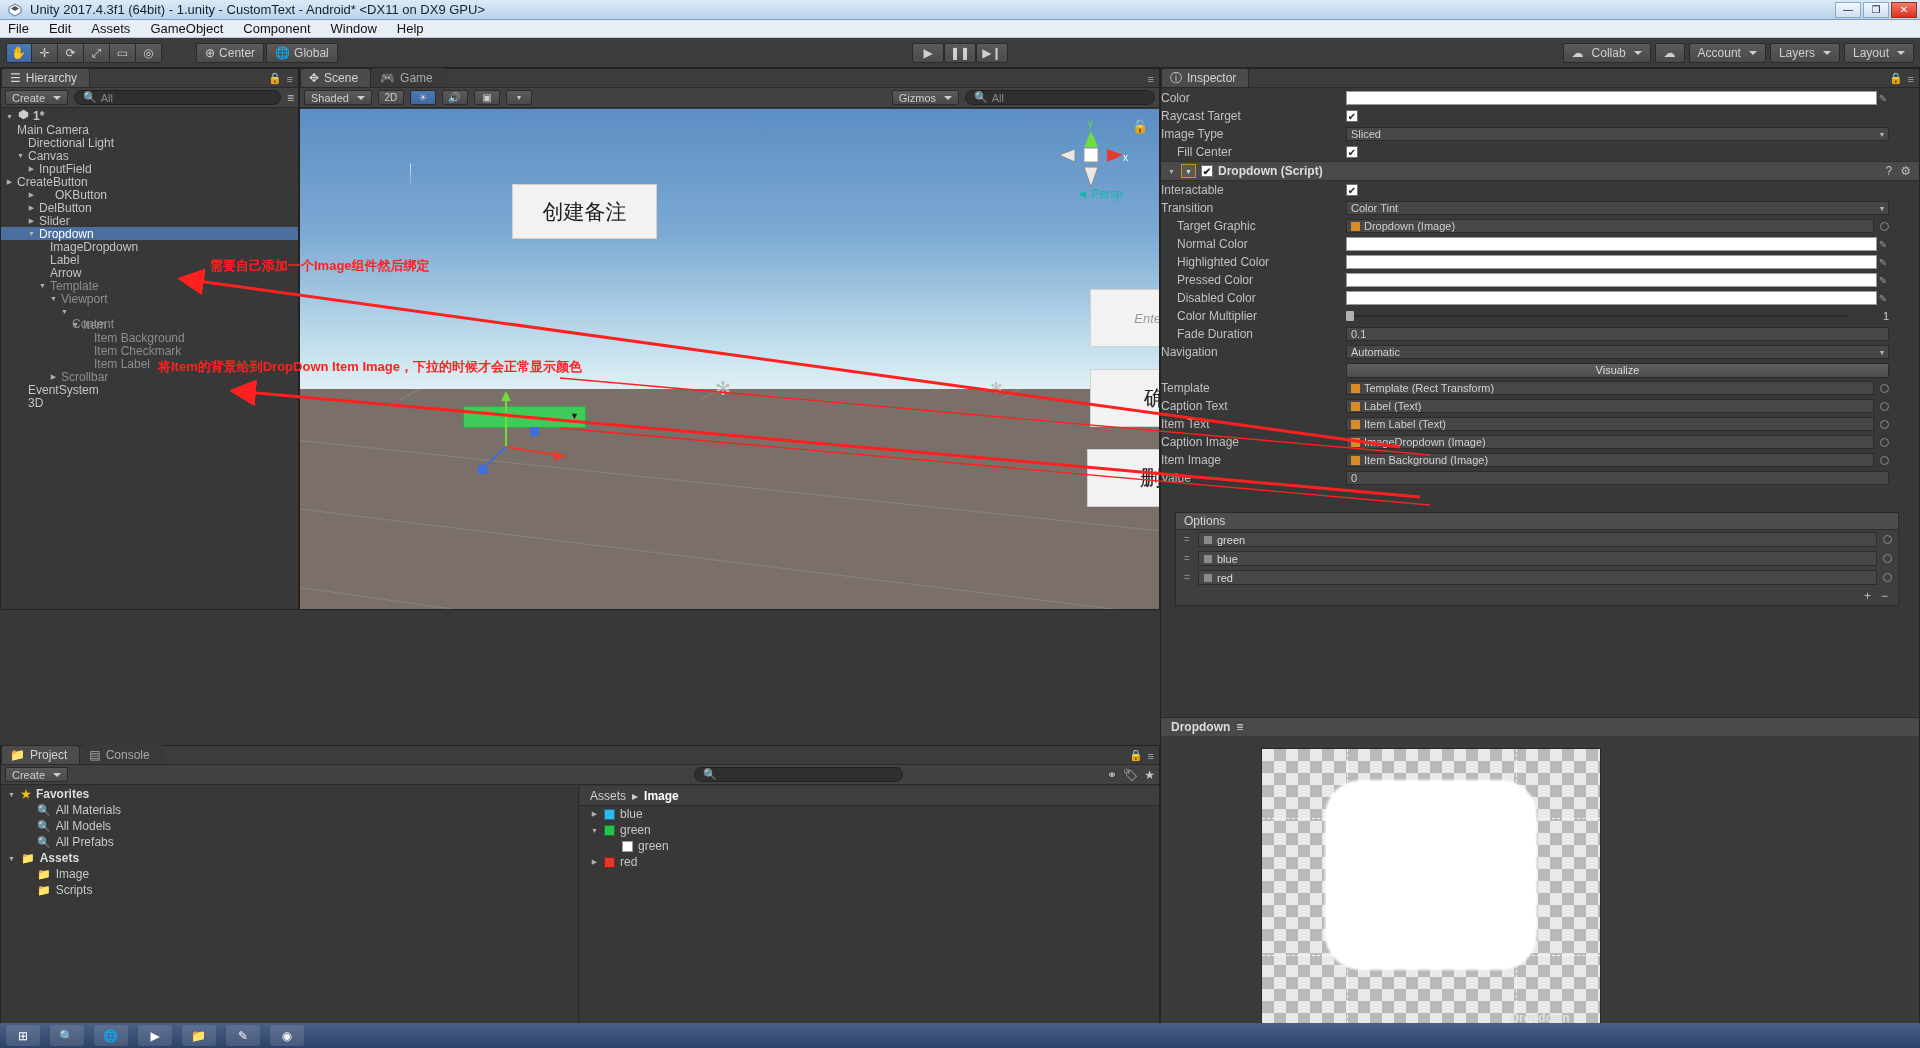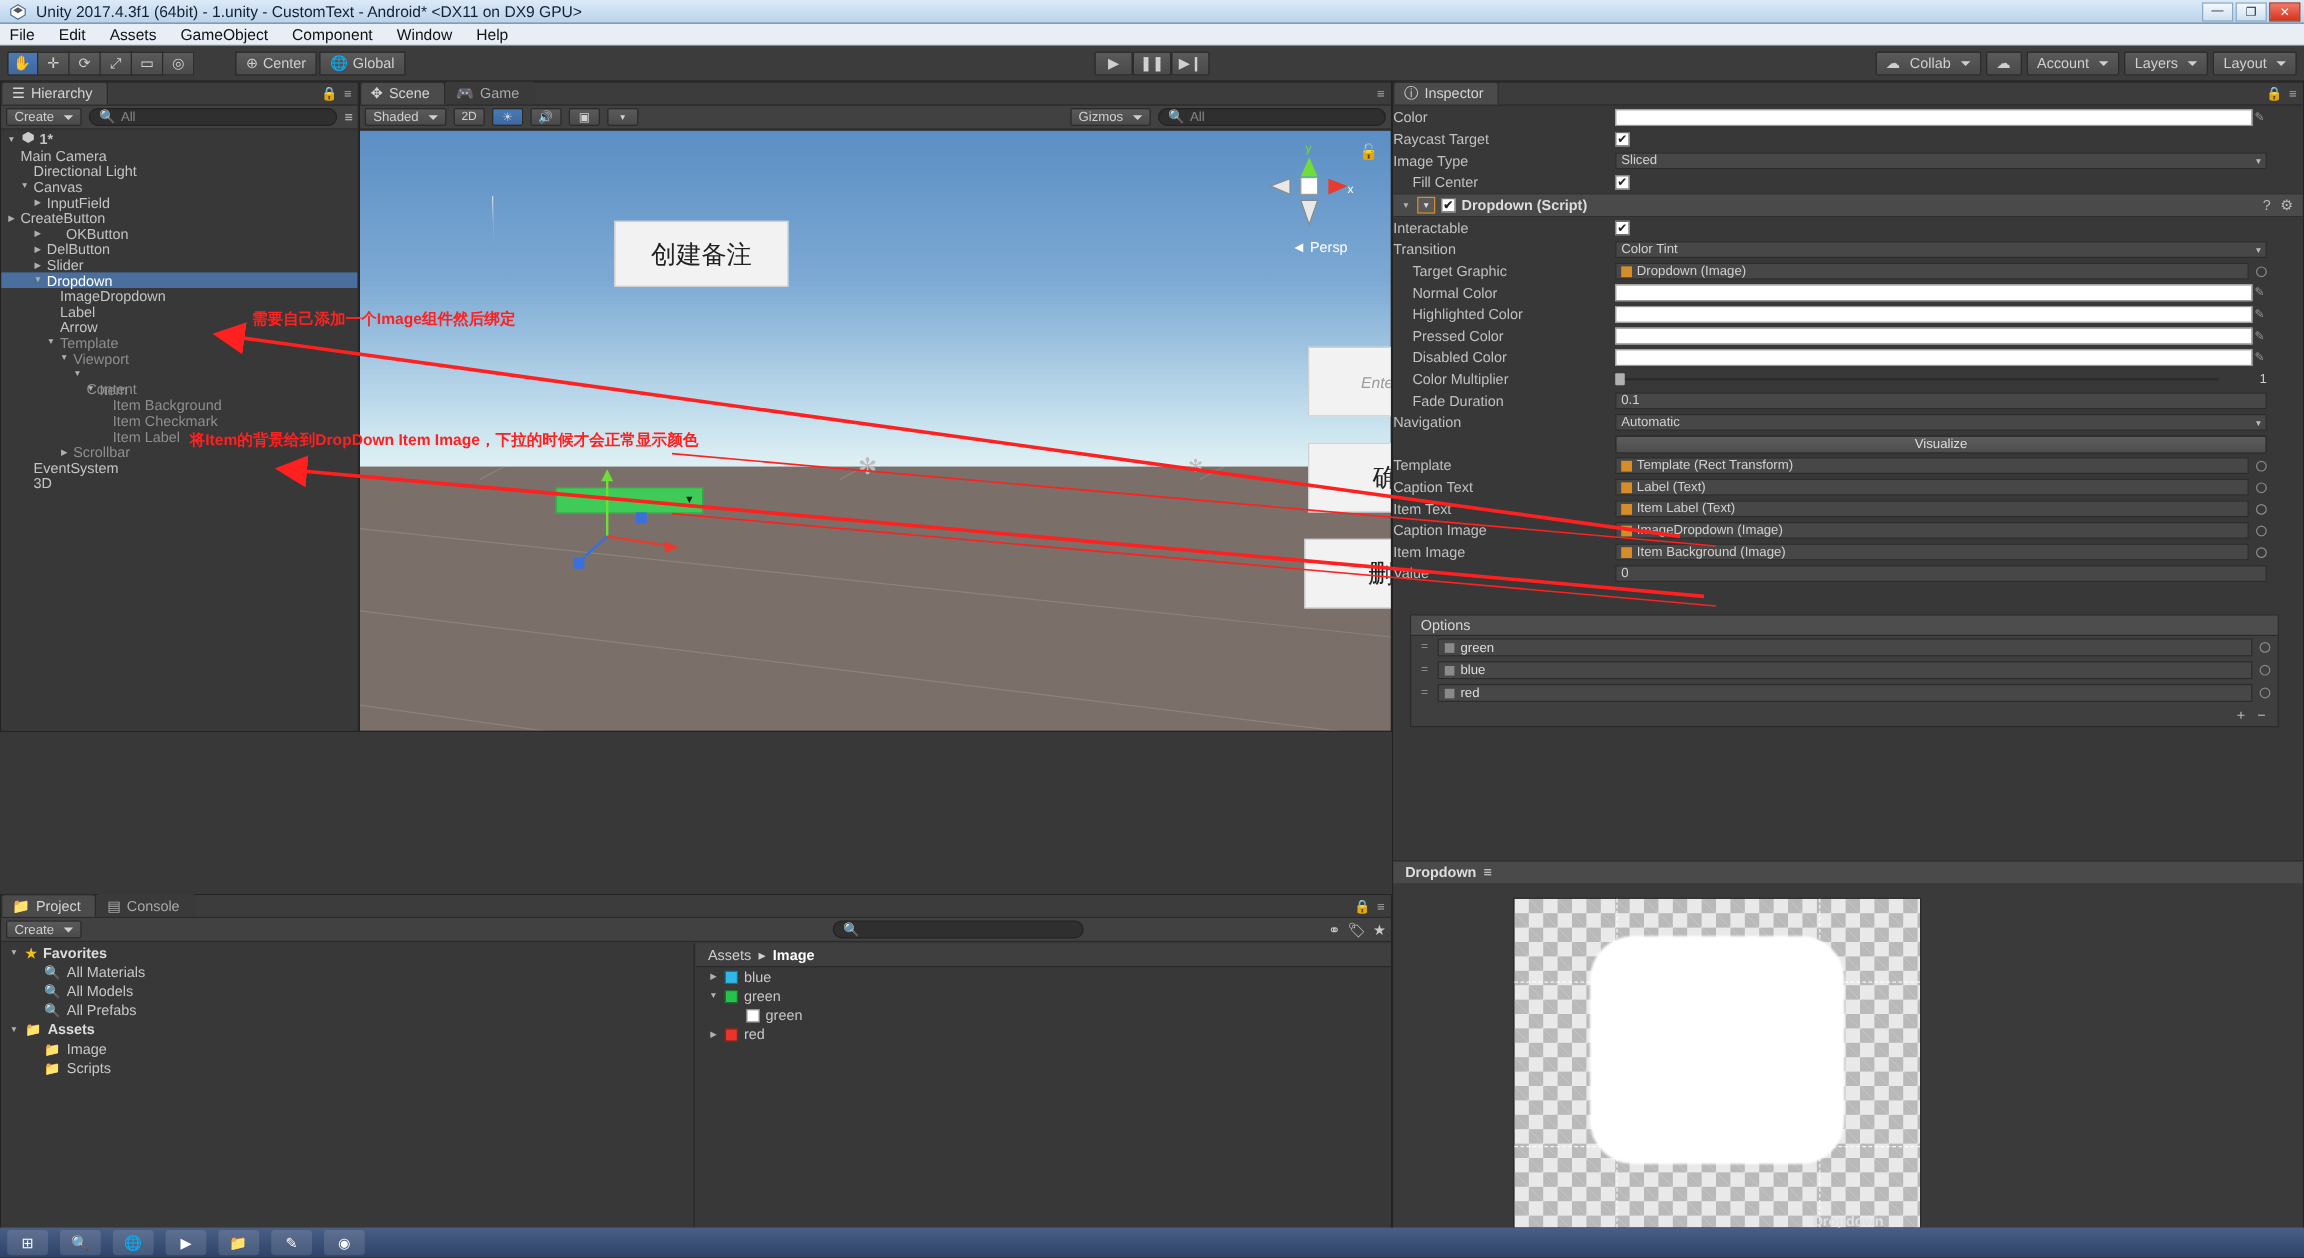--- a/index.html
+++ b/index.html
@@ -422,21 +422,21 @@
     <svg style="position:absolute;right:28px;top:8px;width:80px;height:82px">
       <text x="37" y="10" fill="#6fdd3a" font-size="10" font-family="Liberation Sans">y</text>
       <polygon points="40,14 33,30 47,30" fill="#6fdd3a"></polygon>
       <rect x="33" y="31" width="14" height="14" fill="#fff" stroke="#999"></rect>
       <polygon points="72,38 56,32 56,45" fill="#e83b2e"></polygon>
       <text x="72" y="44" fill="#fff" font-size="10" font-family="Liberation Sans">x</text>
       <polygon points="8,38 24,32 24,45" fill="#e8e8e8" stroke="#888"></polygon>
       <polygon points="40,70 33,50 47,50" fill="#e8e8e8" stroke="#888"></polygon>
     </svg>
     <div style="position:absolute;right:10px;top:10px;color:#cfcfcf;font-size:13px;">🔓</div>
-    <div style="position:absolute;right:36px;top:90px;color:#ffffff;font-size:12px;">
+    <div style="position:absolute;right:36px;top:78px;color:#14b8a6;font-size:12px;">
       <span>◄</span>
       <span>Persp</span>
     </div>
   </div>
 </div>
 
 <div class="panel" id="inspector">
   <div class="ptabbar">
     <div class="ptab">
       <span>ⓘ</span>

